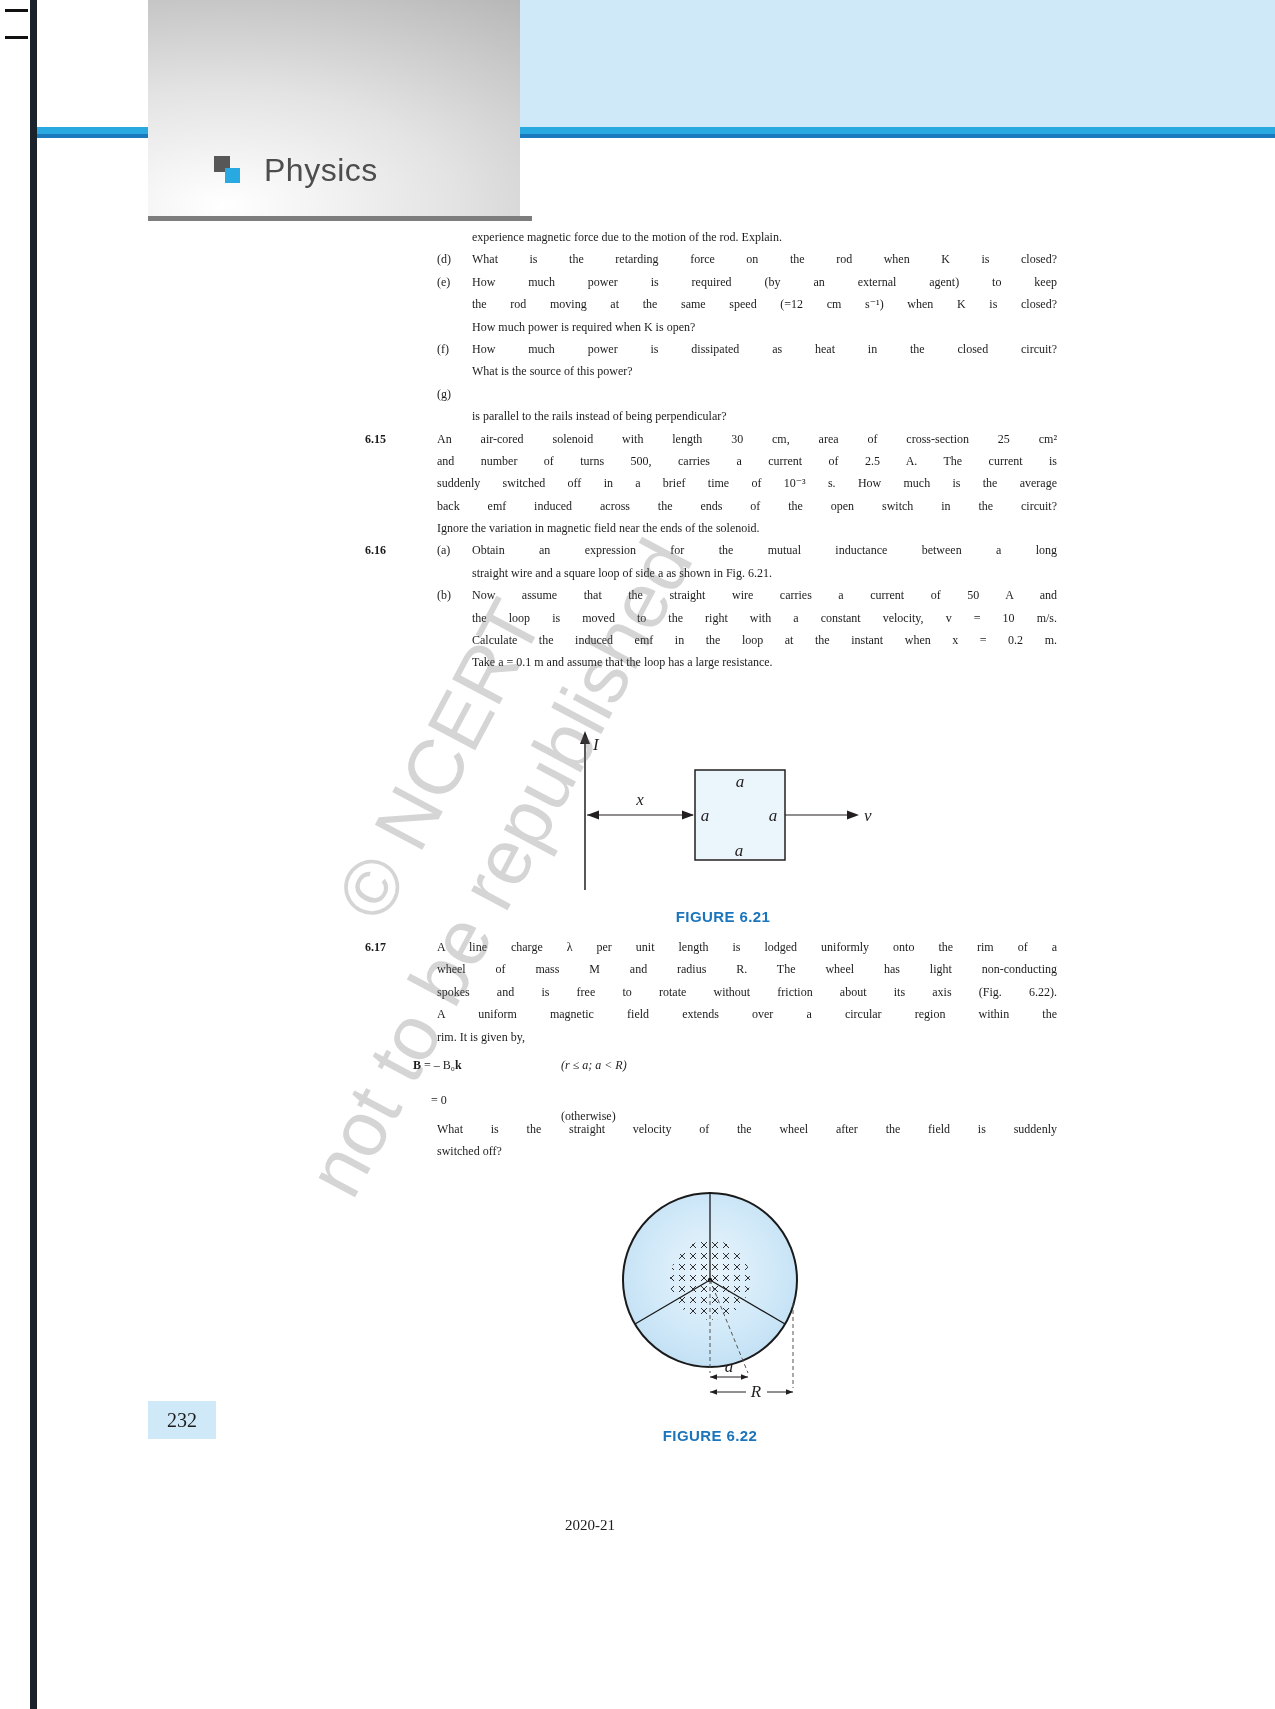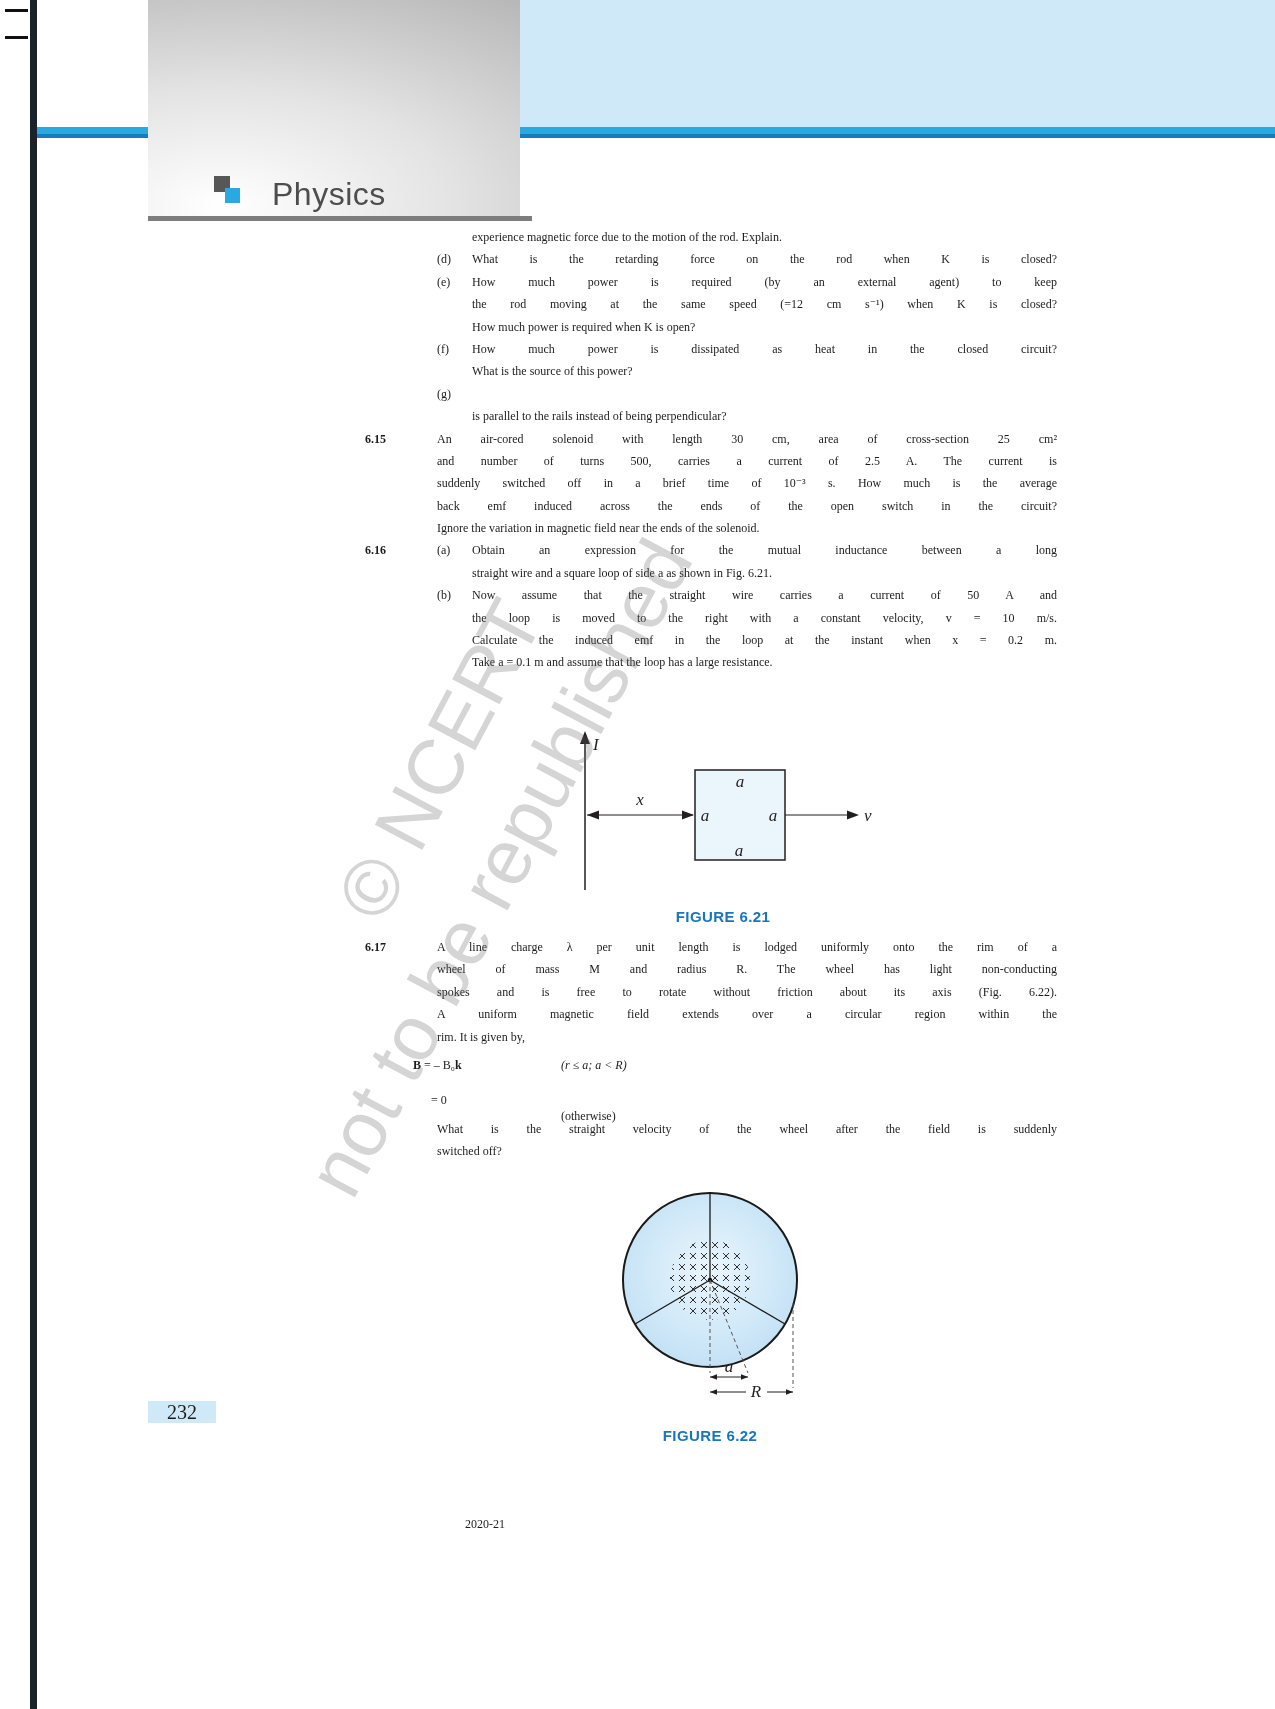--- a/index.html
+++ b/index.html
@@ -13,21 +13,21 @@
   .crop1 { position:absolute; left:5px; top:9px;  width:23px; height:3px; background:#111; }
   .crop2 { position:absolute; left:5px; top:36px; width:23px; height:3px; background:#111; }
 
   
   .blue-bg { position:absolute; left:520px; top:0; width:755px; height:130px; background:#cfe9f8; }
   .stripe  { position:absolute; left:37px; top:127px; width:1238px; height:11px;
              background:linear-gradient(to bottom,#2aa9e1 0,#2aa9e1 7px,#1b79bd 7px,#1b79bd 11px); z-index:1; }
   .gray-box { position:absolute; left:148px; top:0; width:372px; height:216px; z-index:2;
               background:radial-gradient(140% 120% at 20% 95%, #ffffff 0%, #e3e3e3 45%, #b5b5b5 100%); }
   .gray-underline { position:absolute; left:148px; top:216px; width:384px; height:5px; background:#7d7d7d; z-index:2; }
-  .physics-heading { position:absolute; left:214px; top:176px; z-index:3; display:flex; gap:28px; }
+  .physics-heading { position:absolute; left:214px; top:152px; z-index:3; display:flex; align-items:center; gap:20px; }
   .ph-icon { position:relative; width:30px; height:30px; }
   .sq1 { position:absolute; left:0; top:2; width:16px; height:16px; background:#575757; }
   .sq2 { position:absolute; left:11px; top:12px; width:15px; height:15px; background:#29a9e1; }
   .ph-title { font-family:"Liberation Sans","DejaVu Sans",sans-serif; font-size:32px; color:#4d4d4d; letter-spacing:0.5px; }
 
   
   .content { position:absolute; width:692px; font-size:12px; line-height:22.4px; }
   .content1 { left:365px; top:226px; }
   .content2 { left:365px; top:936px; }
   .row { position:relative; height:22.4px; }
@@ -47,23 +47,23 @@
   
   .fig621 { position:absolute; left:558px; top:726px; width:330px; height:170px; }
   .fig622 { position:absolute; left:600px; top:1185px; width:260px; height:235px; }
   .figlab { font:italic 17px "Liberation Serif","DejaVu Serif",serif; fill:#231f20; }
   .fig-caption { position:absolute; color:#1b75bc; font:bold 15px "Liberation Sans","DejaVu Sans",sans-serif;
                  letter-spacing:0.4px; text-align:center; }
   .cap621 { left:558px; top:908px; width:330px;text-align:center; }
   .cap622 { left:560px; top:1427px; width:300px; }
 
   
-  .pagenum-box { position:absolute; left:148px; top:1401px; width:68px; height:22px; background:#cfe9f8;
+  .pagenum-box { position:absolute; left:148px; top:1401px; width:68px; height:38px; background:#cfe9f8;
                  display:flex; align-items:center; justify-content:center; font-size:20px; }
-  .footer-year { position:absolute; left:465px; top:1517px; width:250px; text-align:left; font-size:12px; }
+  .footer-year { position:absolute; left:465px; top:1517px; width:250px; text-align:center; font-size:15px; }
 
   
   .wm { position:absolute; white-space:nowrap; font-family:"Liberation Sans","DejaVu Sans",sans-serif;
         color:rgba(105,105,105,0.28); pointer-events:none; z-index:6; }
   .wm1 { left:440px; top:760px; font-size:78px; transform:translate(-50%,-50%) rotate(-62deg); }
   .wm2 { left:500px; top:868px; font-size:78px; transform:translate(-50%,-50%) rotate(-62deg); }
 </style>
 </head>
 <body>
 

